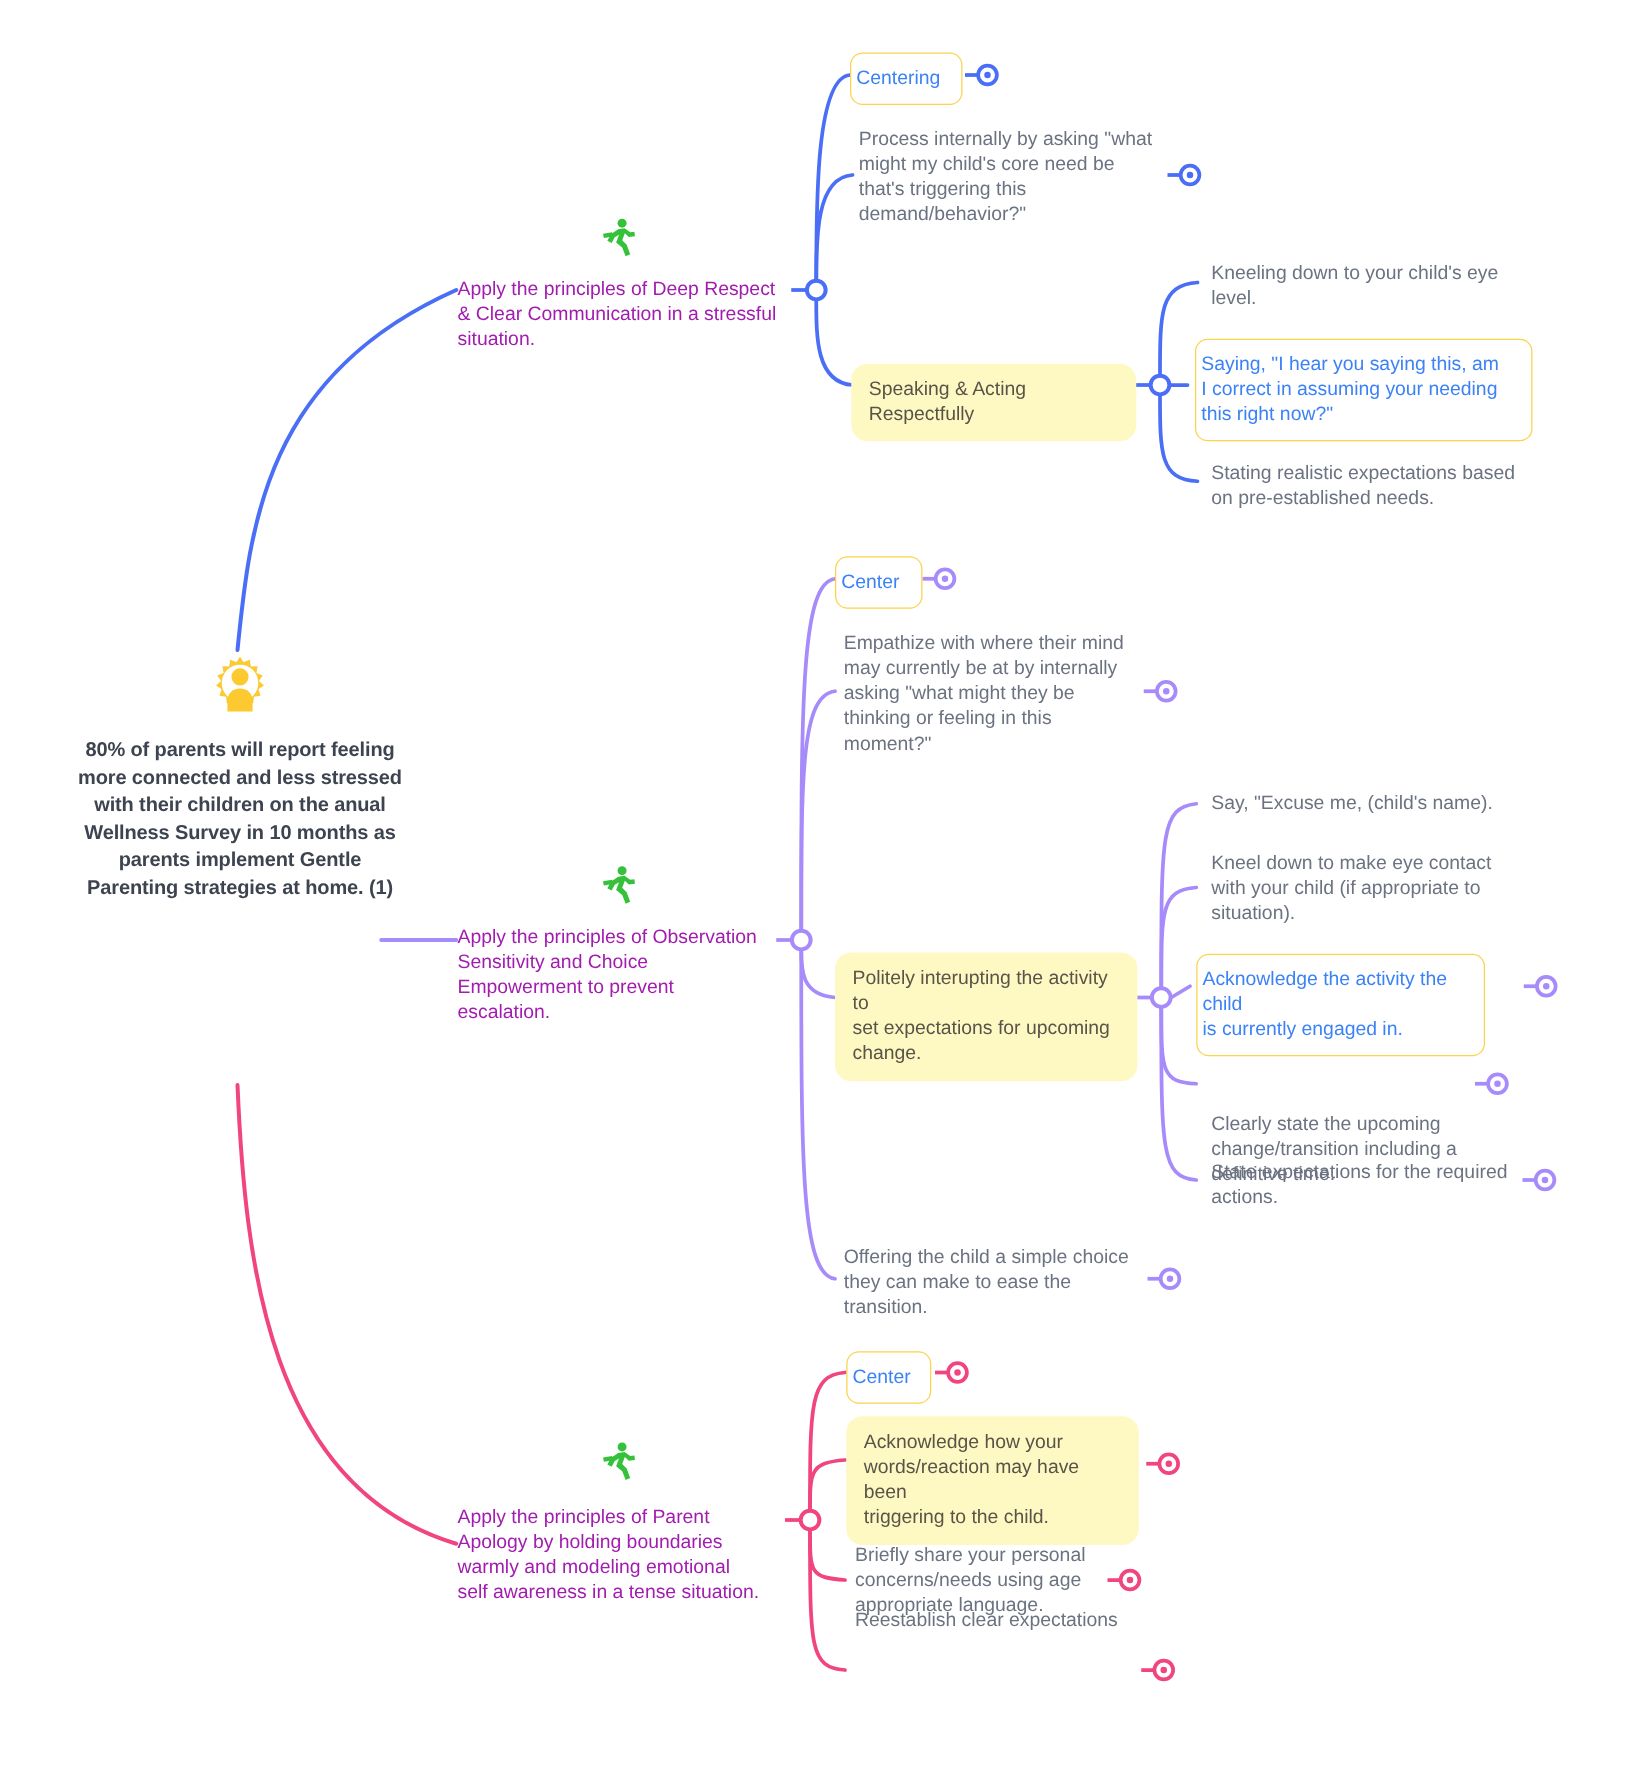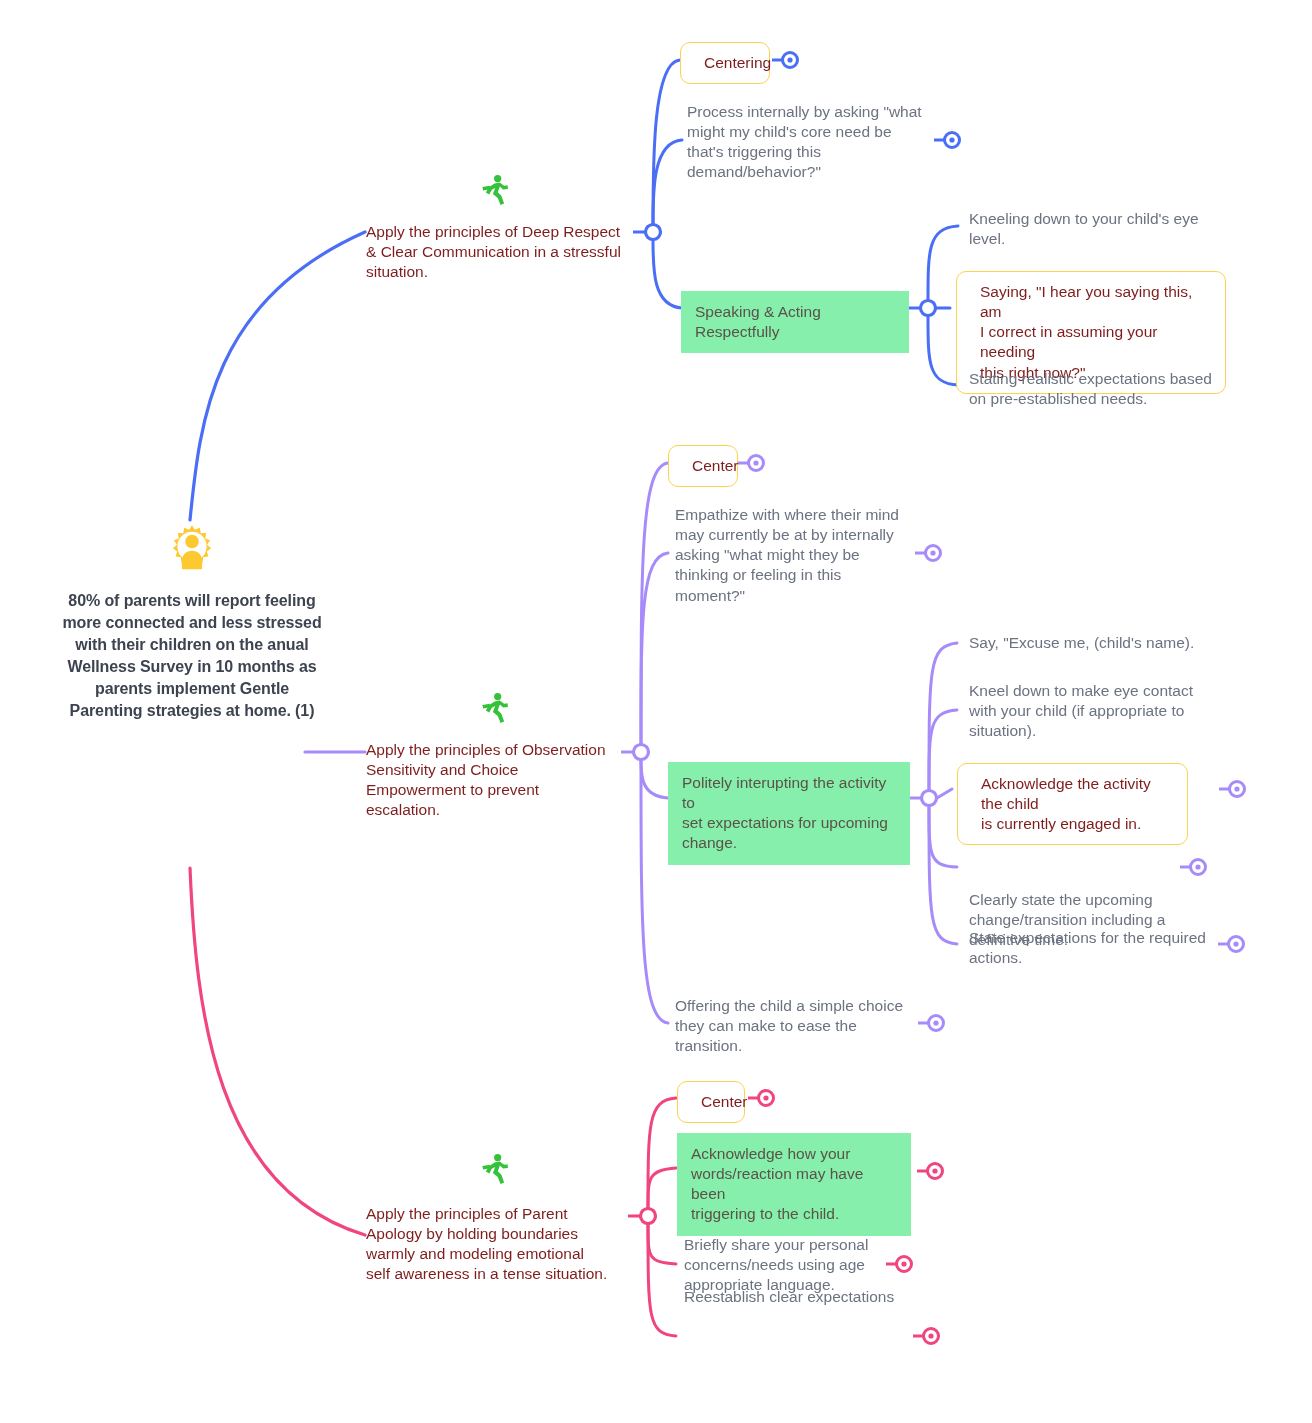--- a/index.html
+++ b/index.html
@@ -43,51 +43,51 @@
   .root-text {
     font-size: 16px;
     line-height: 1.38;
     font-weight: bold;
     color: #3d4450;
     letter-spacing: -0.1px;
   }
   
   .branch-label {
     position: absolute;
-    color: #7f1d1d;
+    color: #a21caf;
     font-size: 15.5px;
     line-height: 1.30;
     white-space: pre-line;
   }
   .branch-icon {
     position: absolute;
     width: 34px;
     height: 34px;
   }
   
   .box-fill {
     position: absolute;
-    background: #86efac;
-    border-radius: 0;
+    background: #fef9c3;
+    border-radius: 13px;
     padding: 11px 14px;
     box-sizing: border-box;
     color: #5a5348;
     font-size: 15.5px;
     line-height: 1.30;
     white-space: pre-line;
   }
   
   .box-outline {
     position: absolute;
     background: #ffffff;
     border: 1.6px solid #fcd34d;
     border-radius: 10px;
-    padding: 10px 23px;
+    padding: 10px 4px;
     box-sizing: border-box;
-    color: #7f1d1d;
+    color: #3b82f6;
     font-size: 15.5px;
     line-height: 1.30;
     white-space: pre-line;
   }
   
   .leaf {
     position: absolute;
     color: #6b7280;
     font-size: 15.5px;
     line-height: 1.30;

